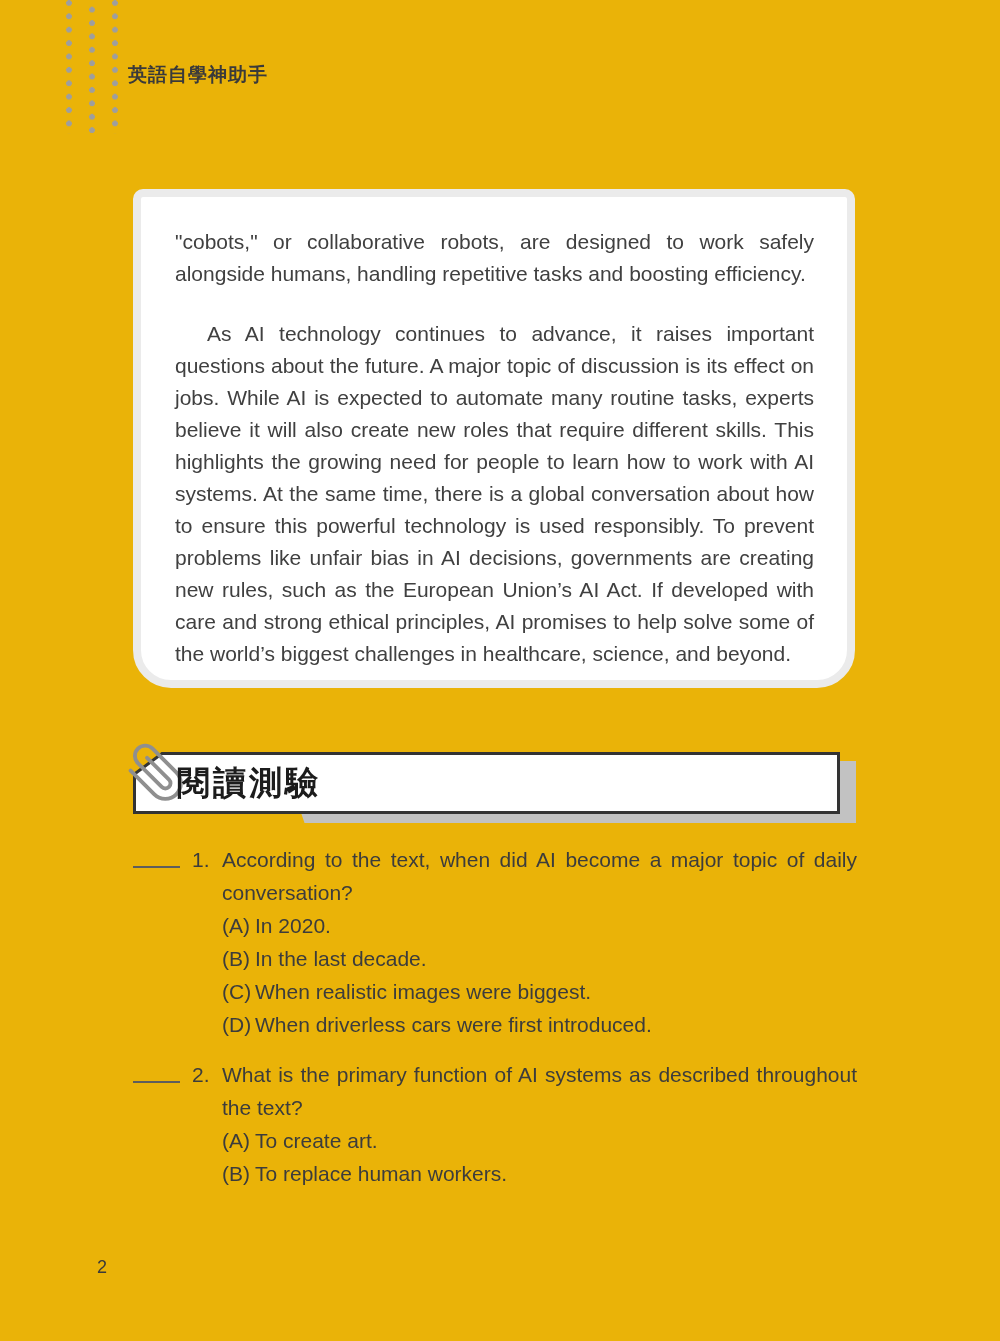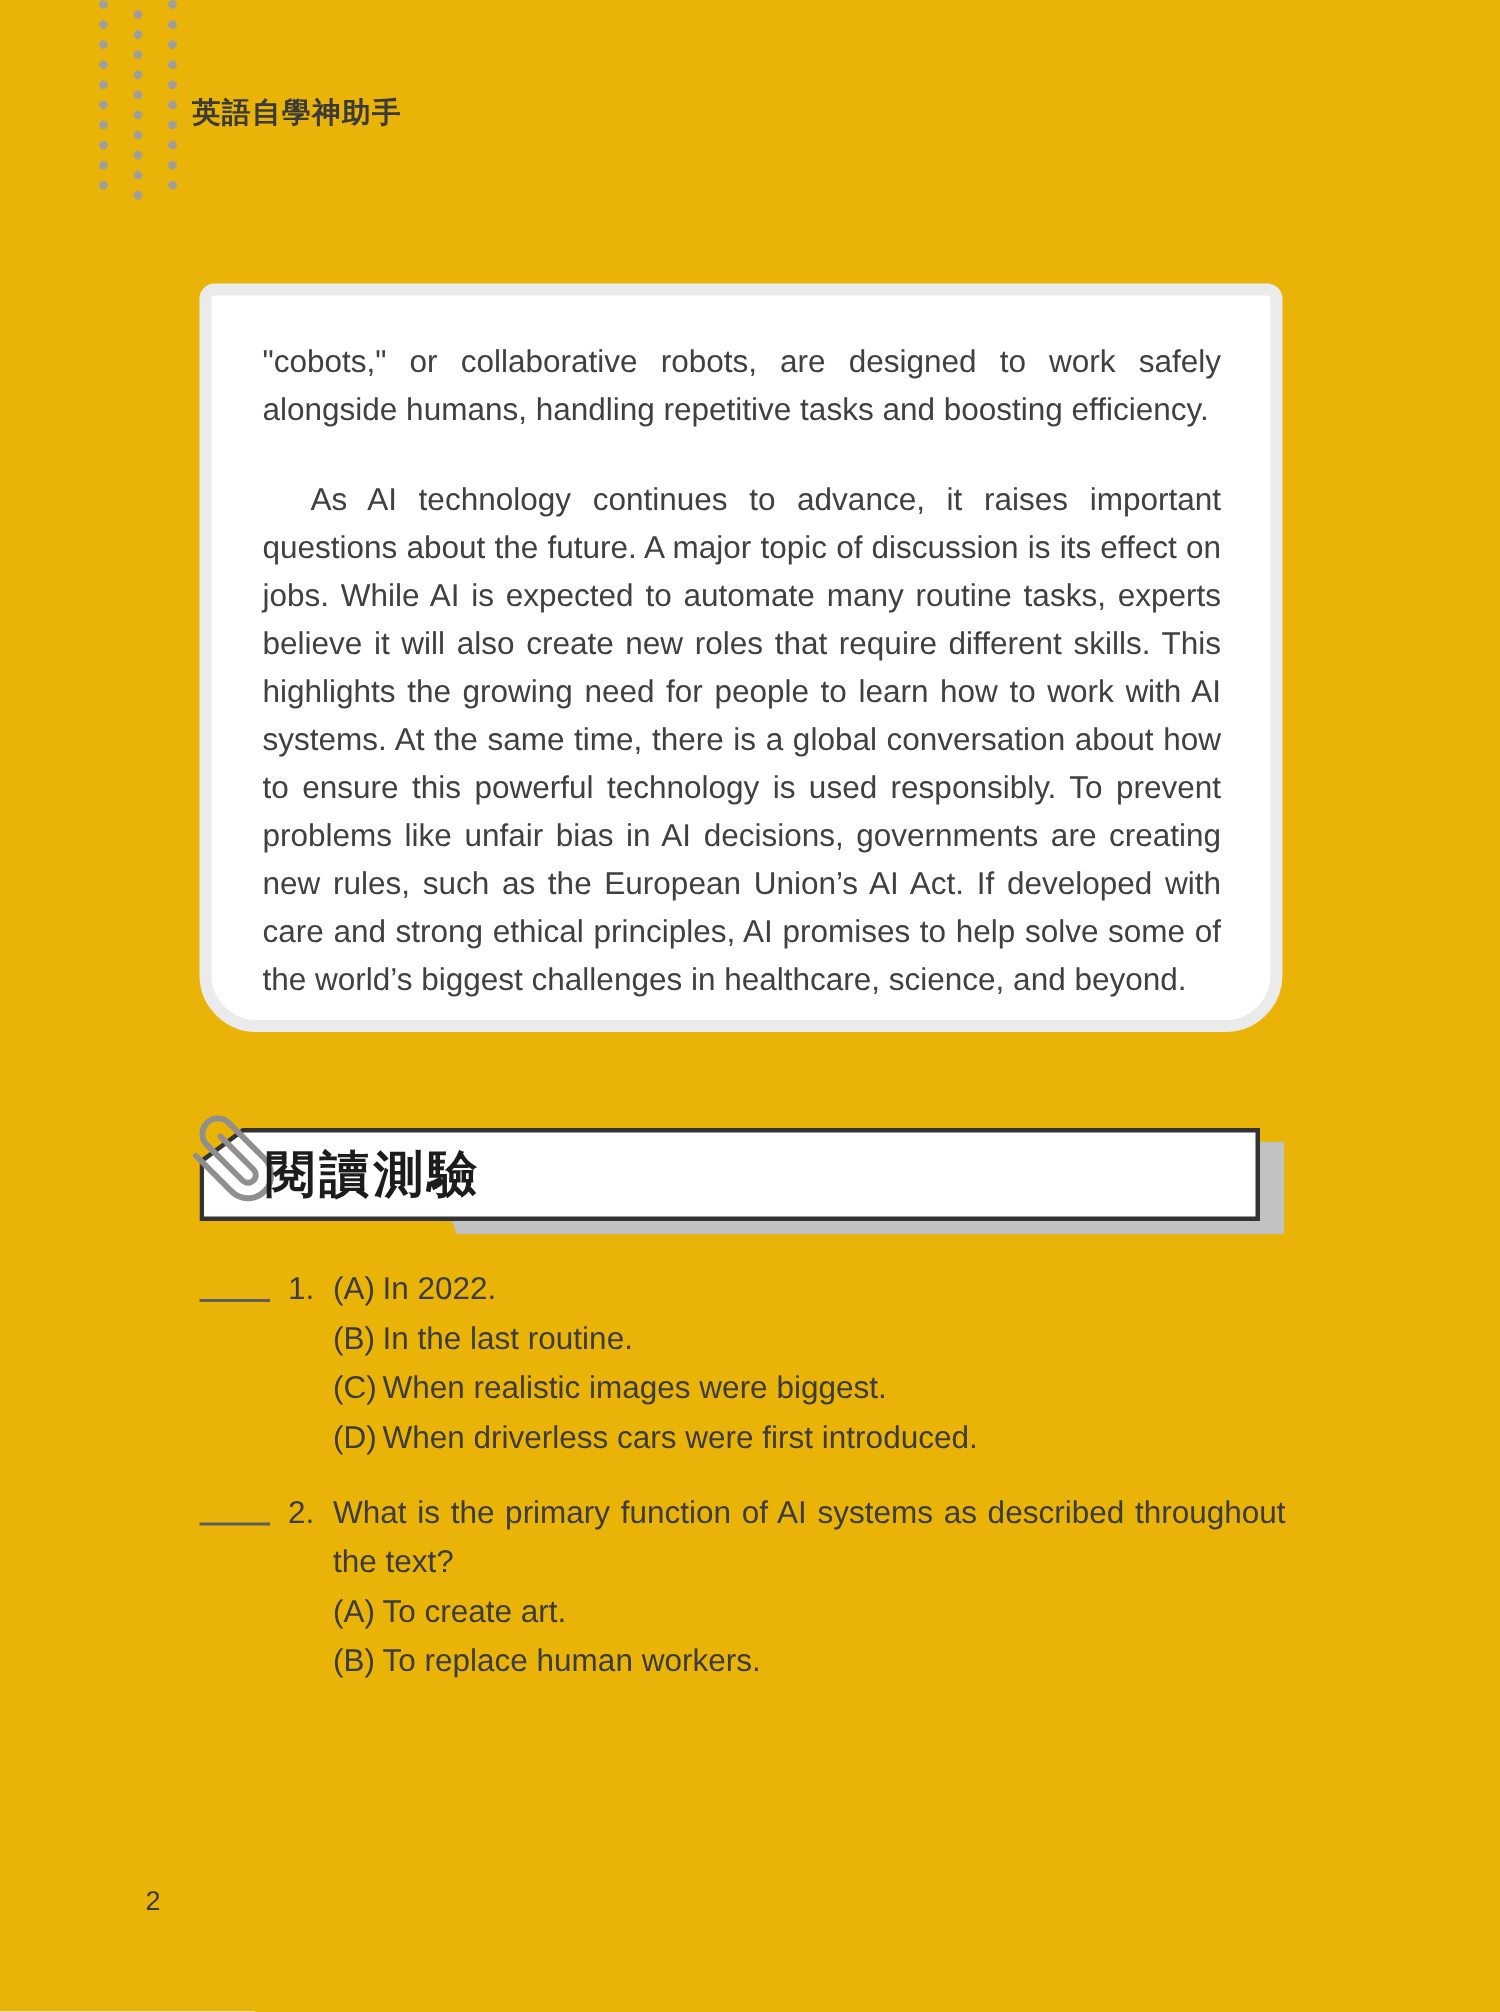--- a/index.html
+++ b/index.html
@@ -175,27 +175,28 @@
       <path d="M21.44 11.05l-9.19 9.19a6 6 0 0 1-8.49-8.49l9.19-9.19a4 4 0 0 1 5.66 5.66l-9.2 9.19a2 2 0 0 1-2.83-2.83l8.49-8.48" fill="none" stroke="#8f8f8f" stroke-width="1.5" stroke-linecap="round" stroke-linejoin="round"></path>
     </svg>
     <div class="banner-title">閱讀測驗</div>
   </div>
 
   <div class="questions">
       <div class="question">
         <span class="blank"></span>
         <span class="q-num">1.</span>
         <div class="q-body">
+          <p class="stem">According to the text, when did AI become a major topic of daily conversation?</p>
           <div class="option">
             <span class="opt-label">(A)</span>
-            <span class="opt-text">In 2022.</span>
+            <span class="opt-text">In 2020.</span>
           </div>
           <div class="option">
             <span class="opt-label">(B)</span>
-            <span class="opt-text">In the last routine.</span>
+            <span class="opt-text">In the last decade.</span>
           </div>
           <div class="option">
             <span class="opt-label">(C)</span>
             <span class="opt-text">When realistic images were biggest.</span>
           </div>
           <div class="option">
             <span class="opt-label">(D)</span>
             <span class="opt-text">When driverless cars were first introduced.</span>
           </div>
         </div>

